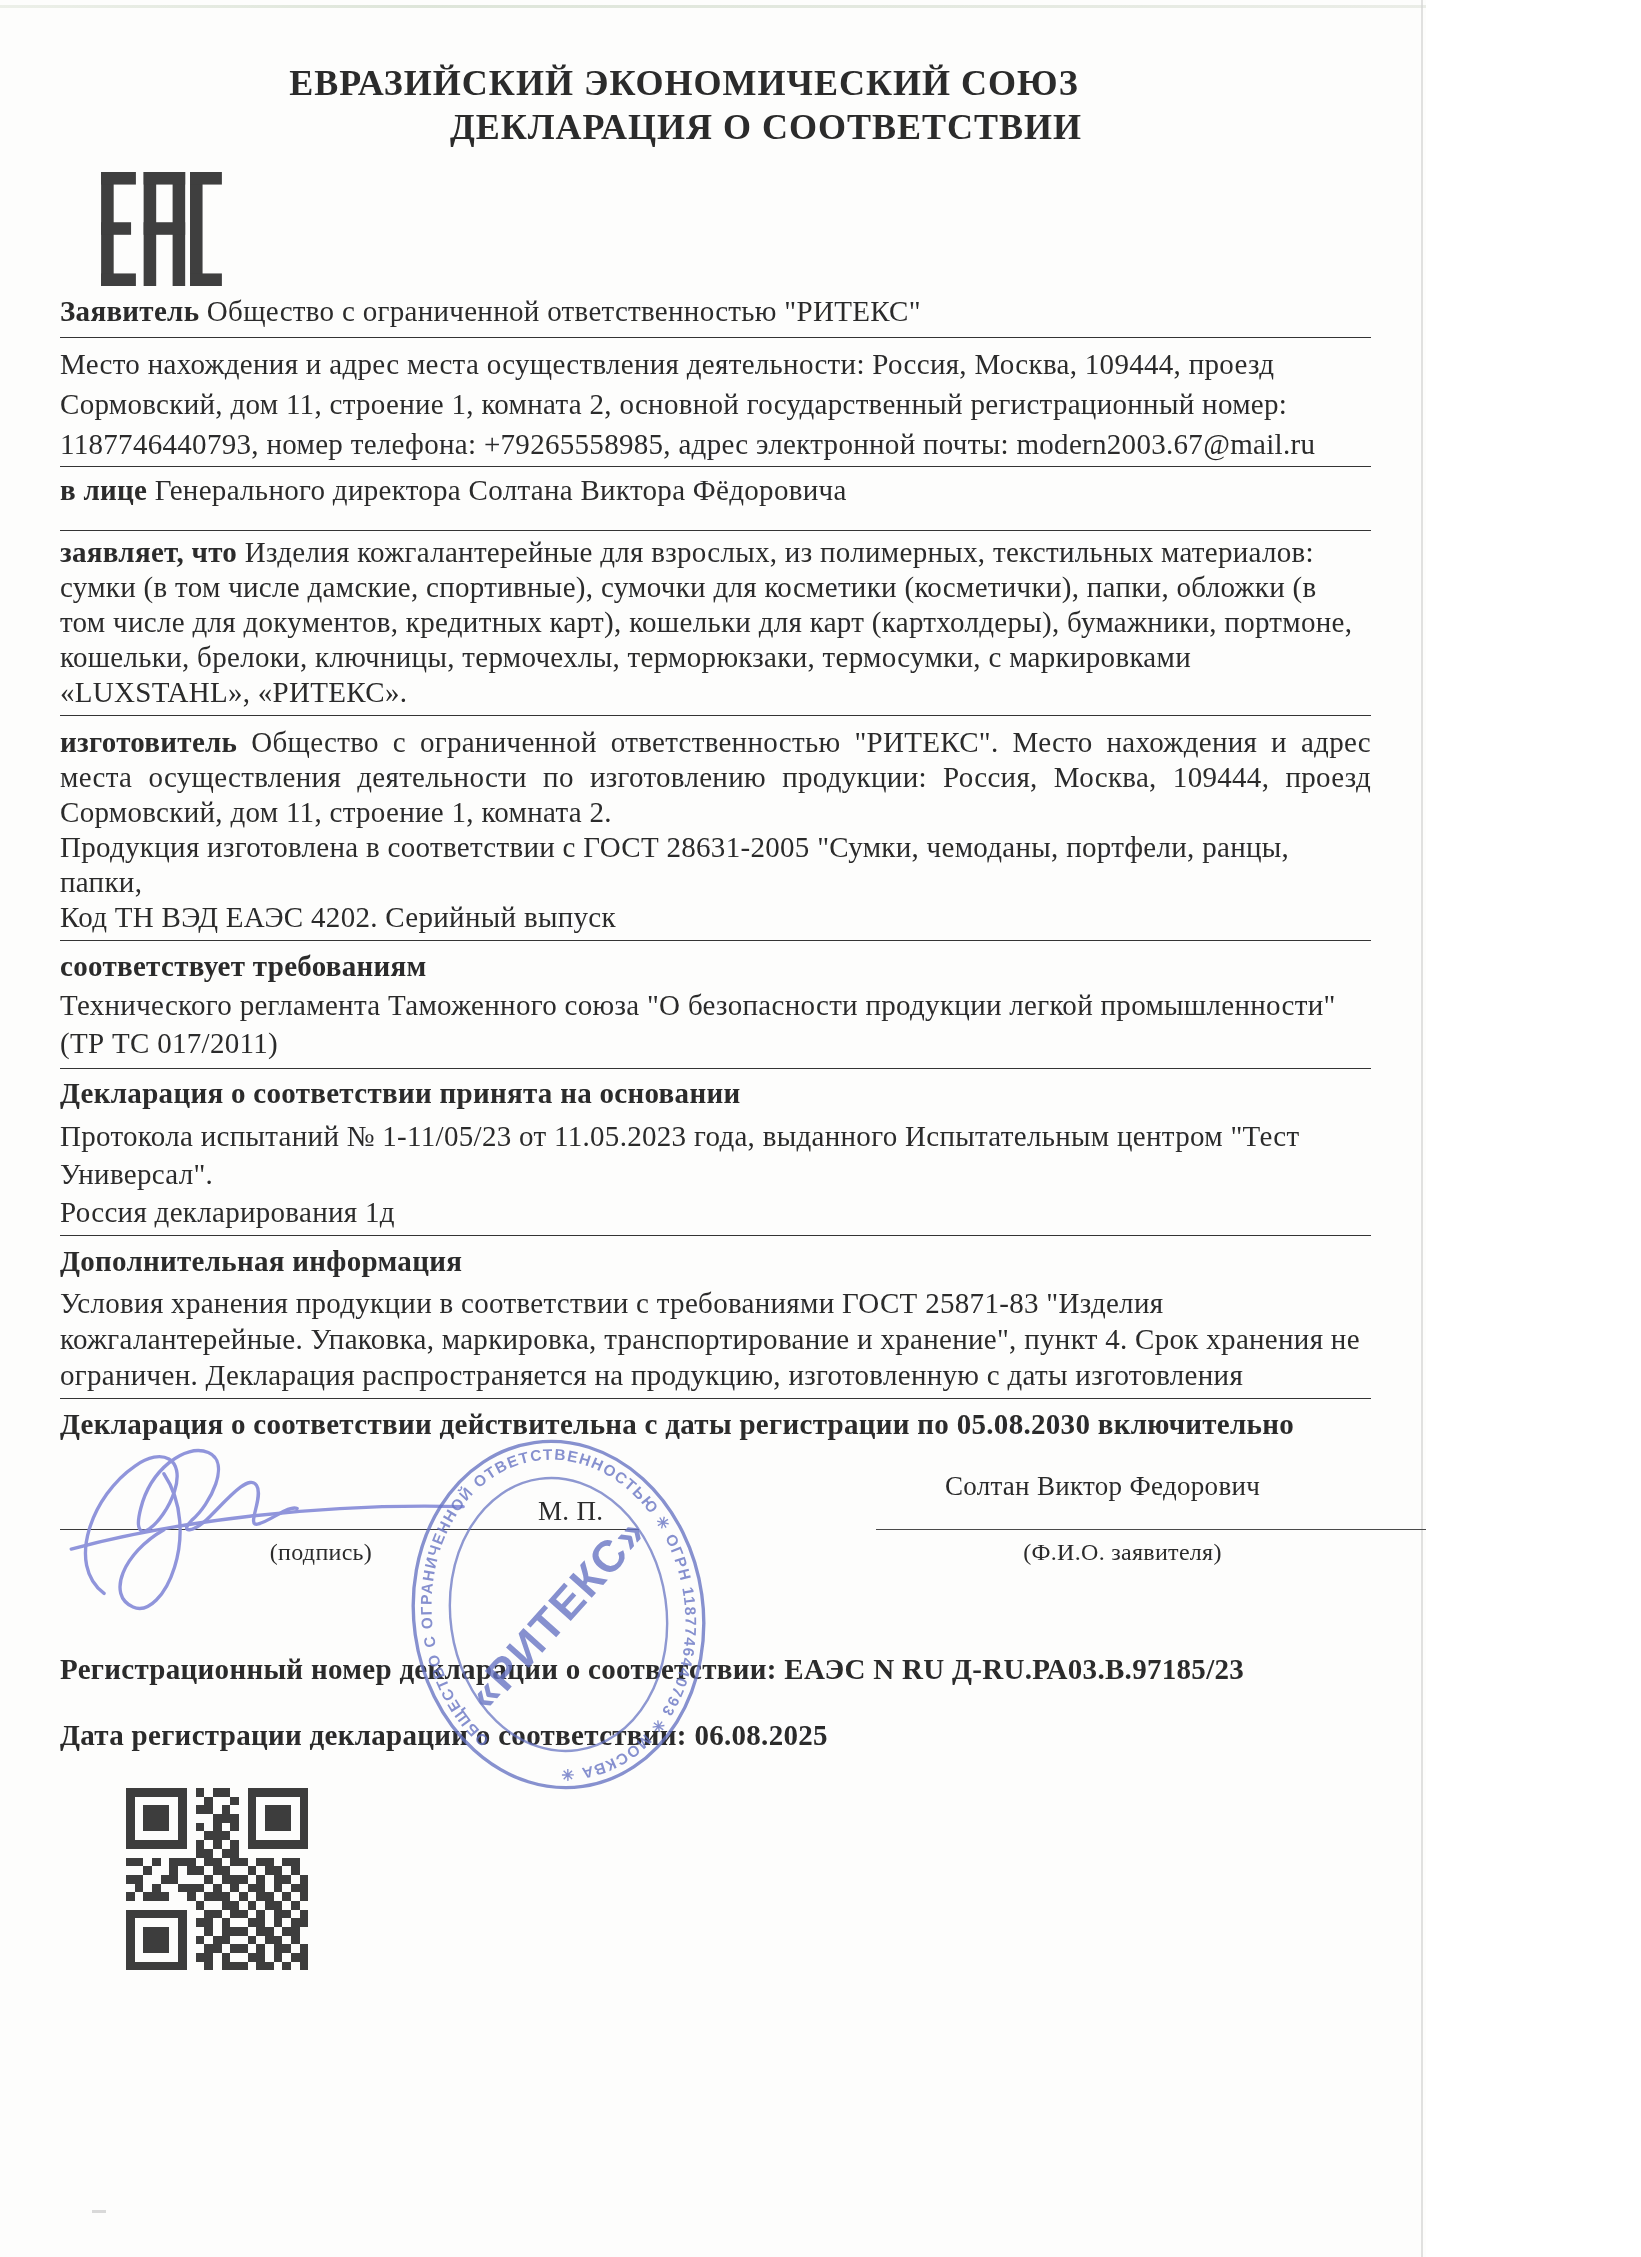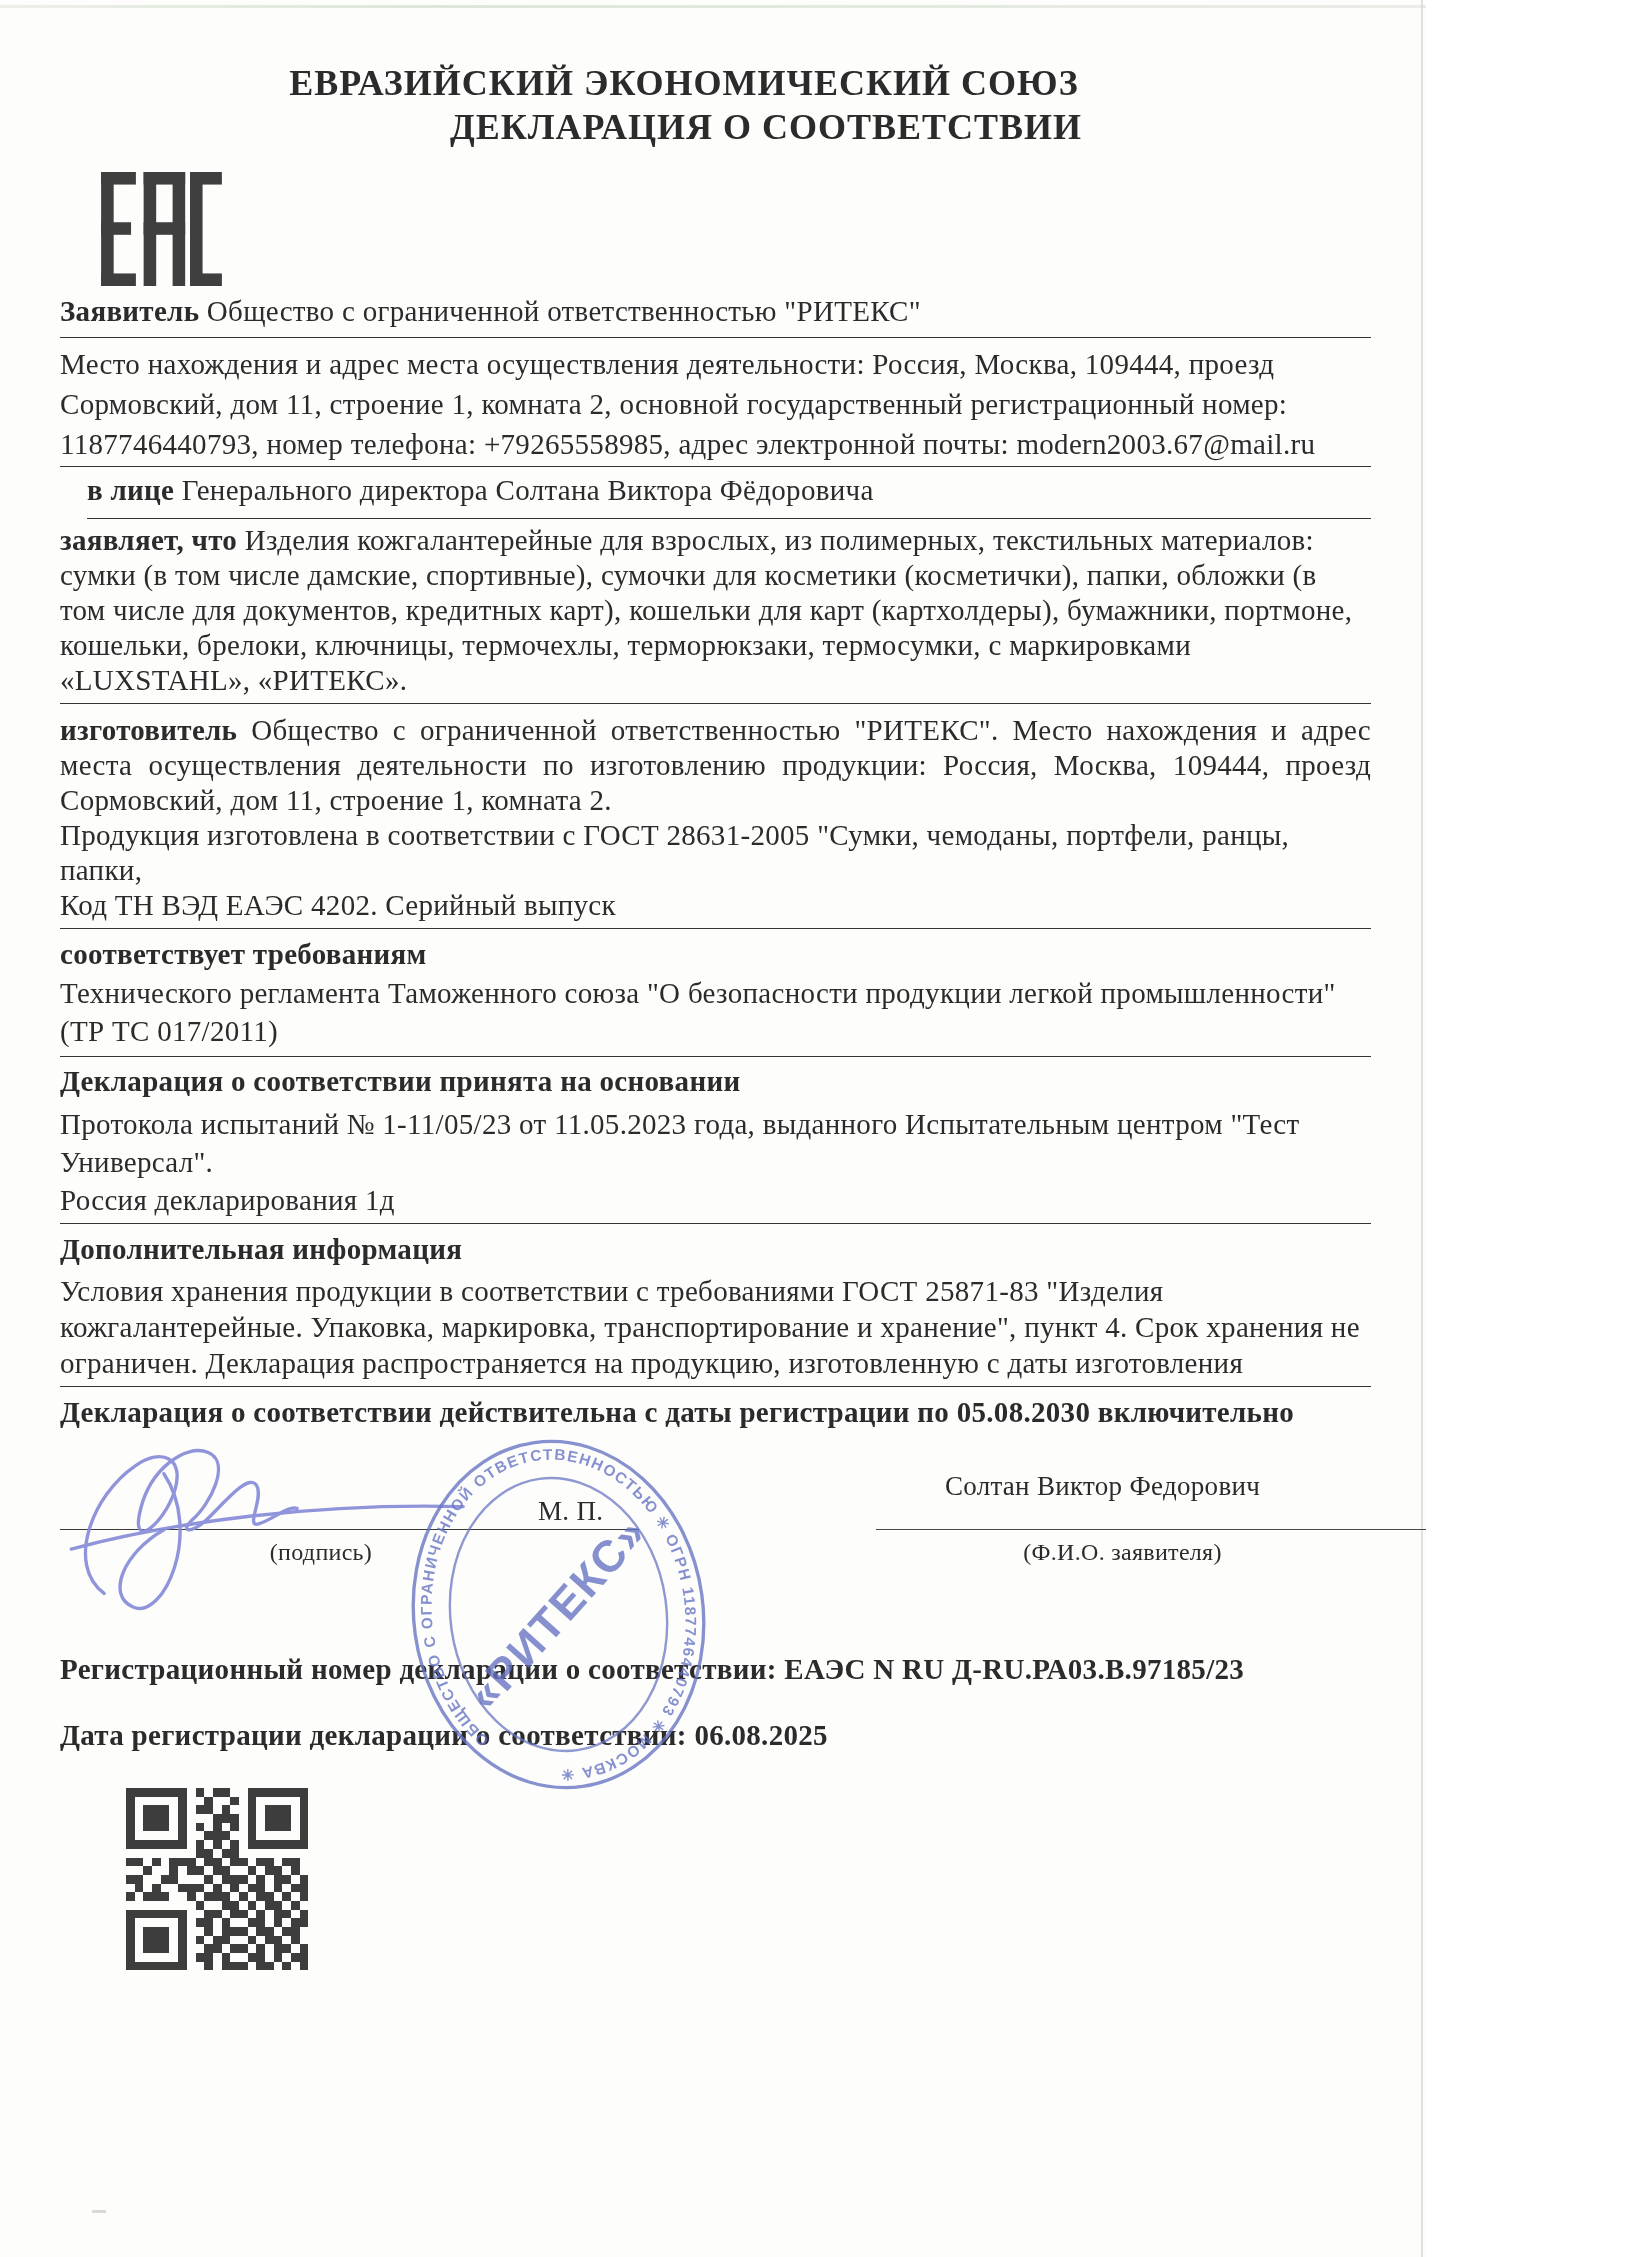--- a/index.html
+++ b/index.html
@@ -18,21 +18,21 @@
   .t2 { margin-top:1.9px; transform:translateX(53px); }
 
   .eac { position:absolute; left:101px; top:172px; }
 
   .content { position:absolute; left:60px; right:55px; top:0; font-size:29px; }
   .b { font-weight:bold; }
   .rule { border-bottom:1.9px solid #343434; }
 
   #sec-applicant   { margin-top:292px; line-height:39px; padding-bottom:5.8px; }
   #sec-address     { margin-top:5.8px;  line-height:40px; padding-bottom:2.9px; }
-  #sec-inperson    { margin-top:3.9px;  line-height:39px; padding-bottom:8px;margin-left:27px; }
+  #sec-inperson    { margin-top:3.9px;  line-height:39px; padding-bottom:20px; }
   #sec-declares    { margin-top:3.9px;  line-height:35px; padding-bottom:4.8px; }
   #sec-manufacturer{ margin-top:9px;  line-height:35px; padding-bottom:4.8px; }
   #h-complies      { margin-top:5.8px;  font-weight:bold; line-height:39px; }
   #sec-complies    { line-height:38px; padding-bottom:6px; }
   #h-basis         { margin-top:5.8px;  font-weight:bold; line-height:39px; }
   #sec-basis       { margin-top:3.9px;  line-height:38px; padding-bottom:3.9px; }
   #h-additional    { margin-top:5.8px;  font-weight:bold; line-height:39px; }
   #sec-additional  { margin-top:3.9px;  line-height:36px; padding-bottom:4.8px; }
   #validity        { margin-top:5.8px;  font-weight:bold; line-height:39px; }
 

